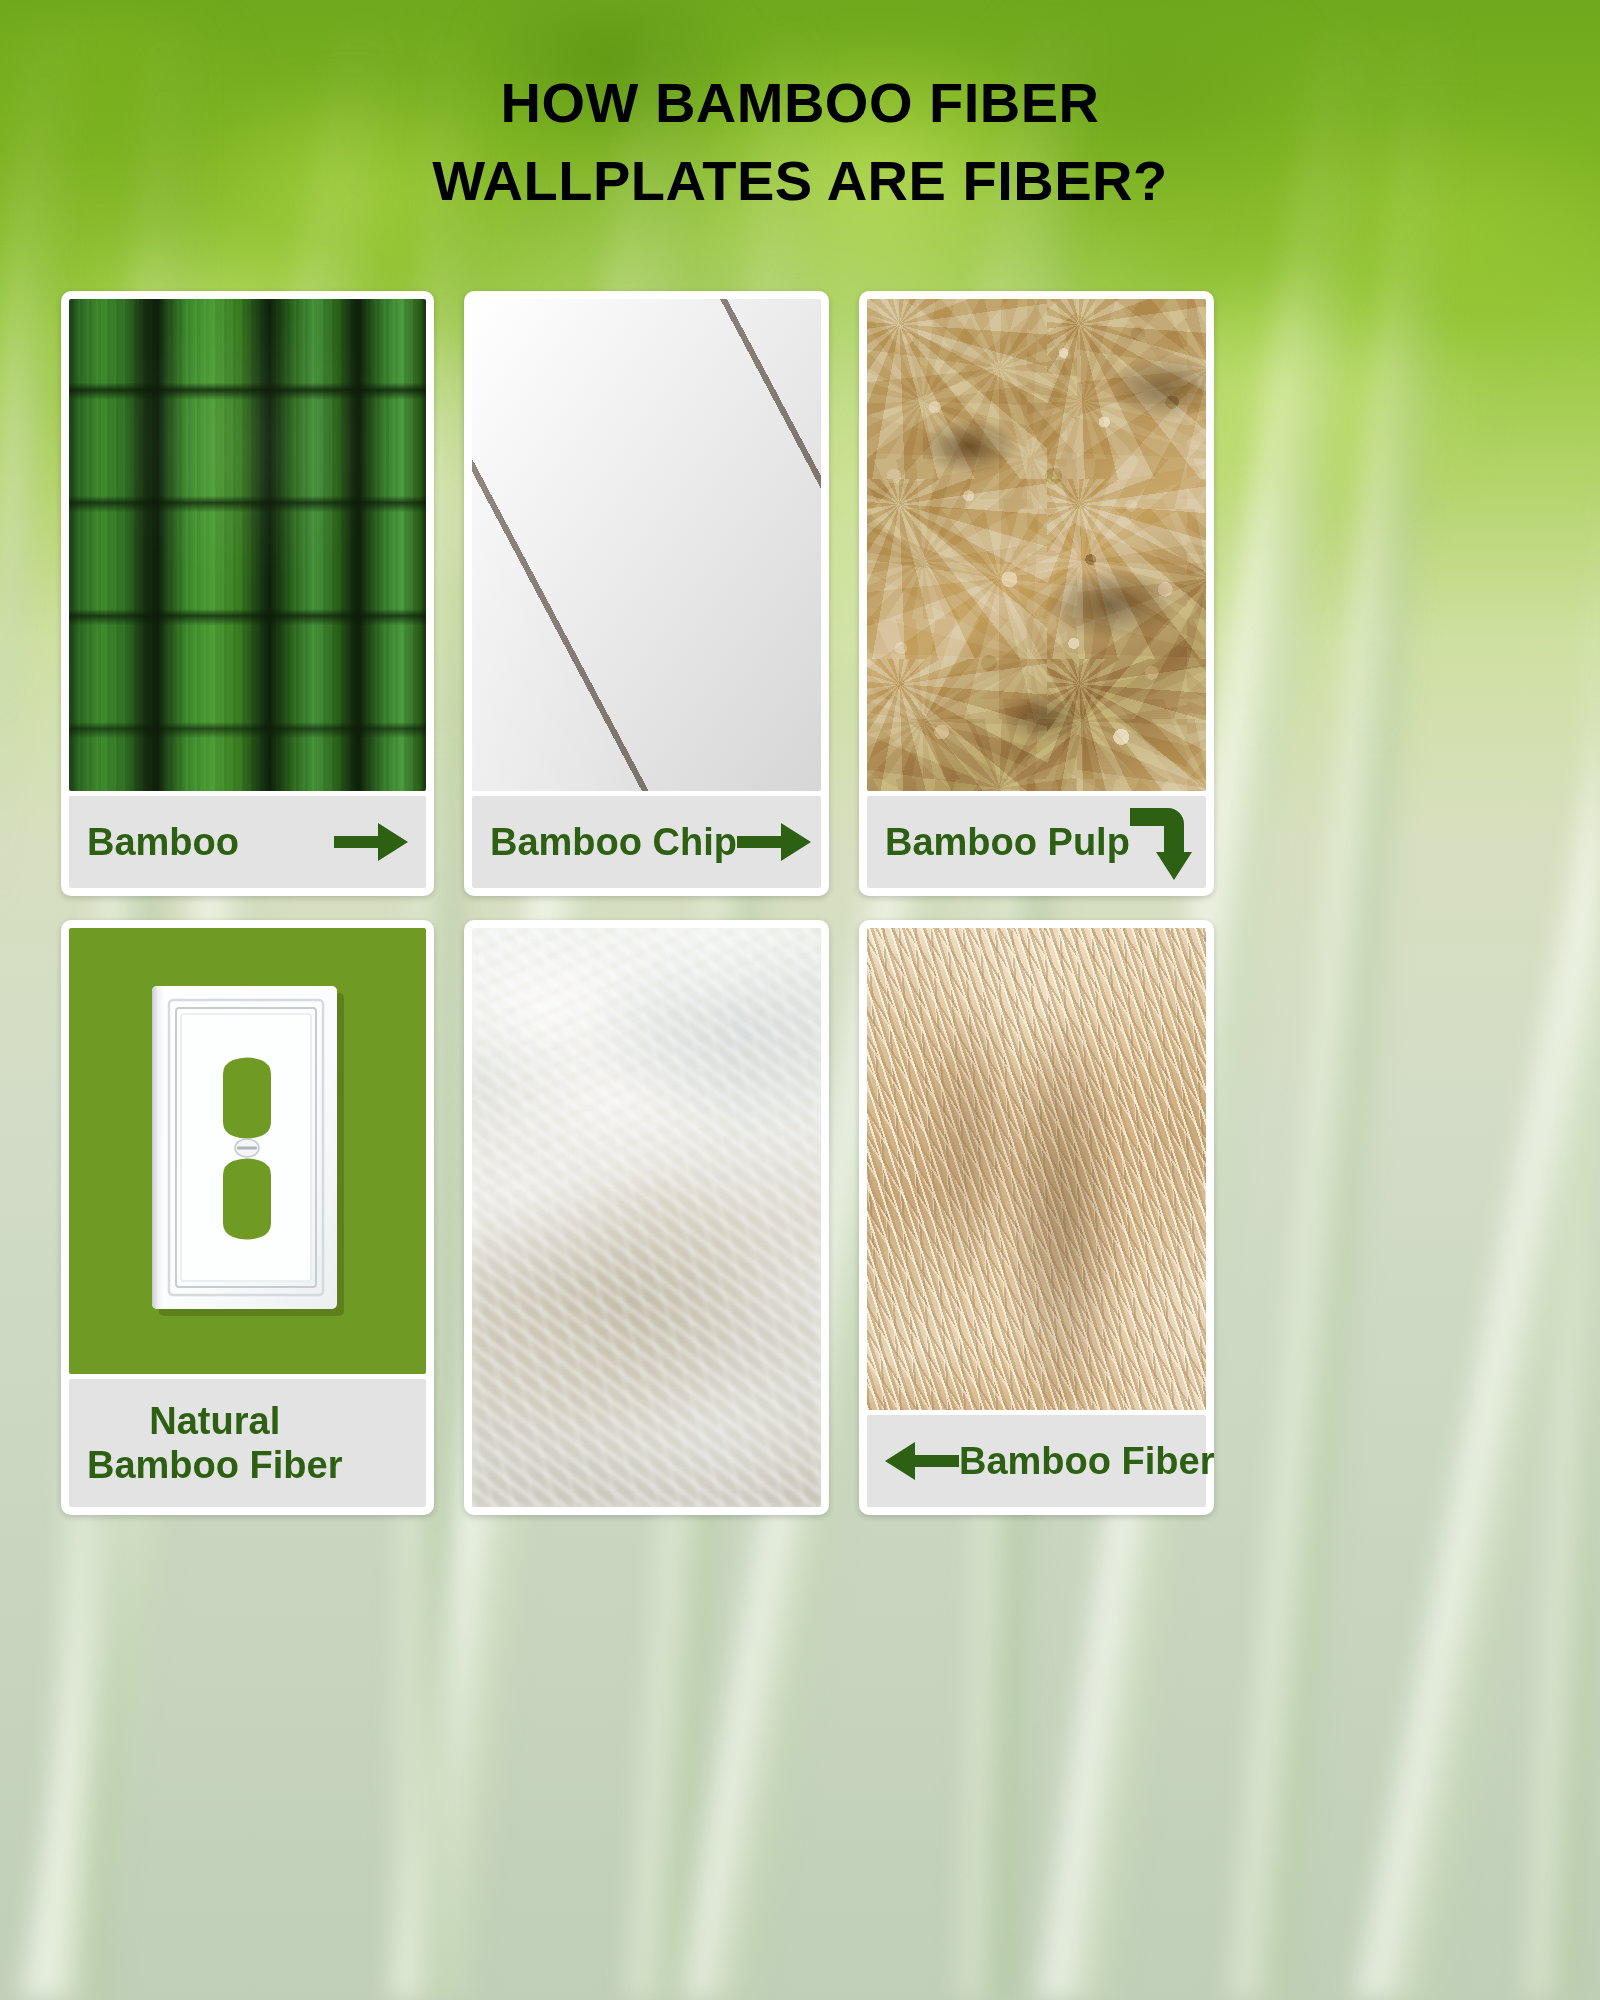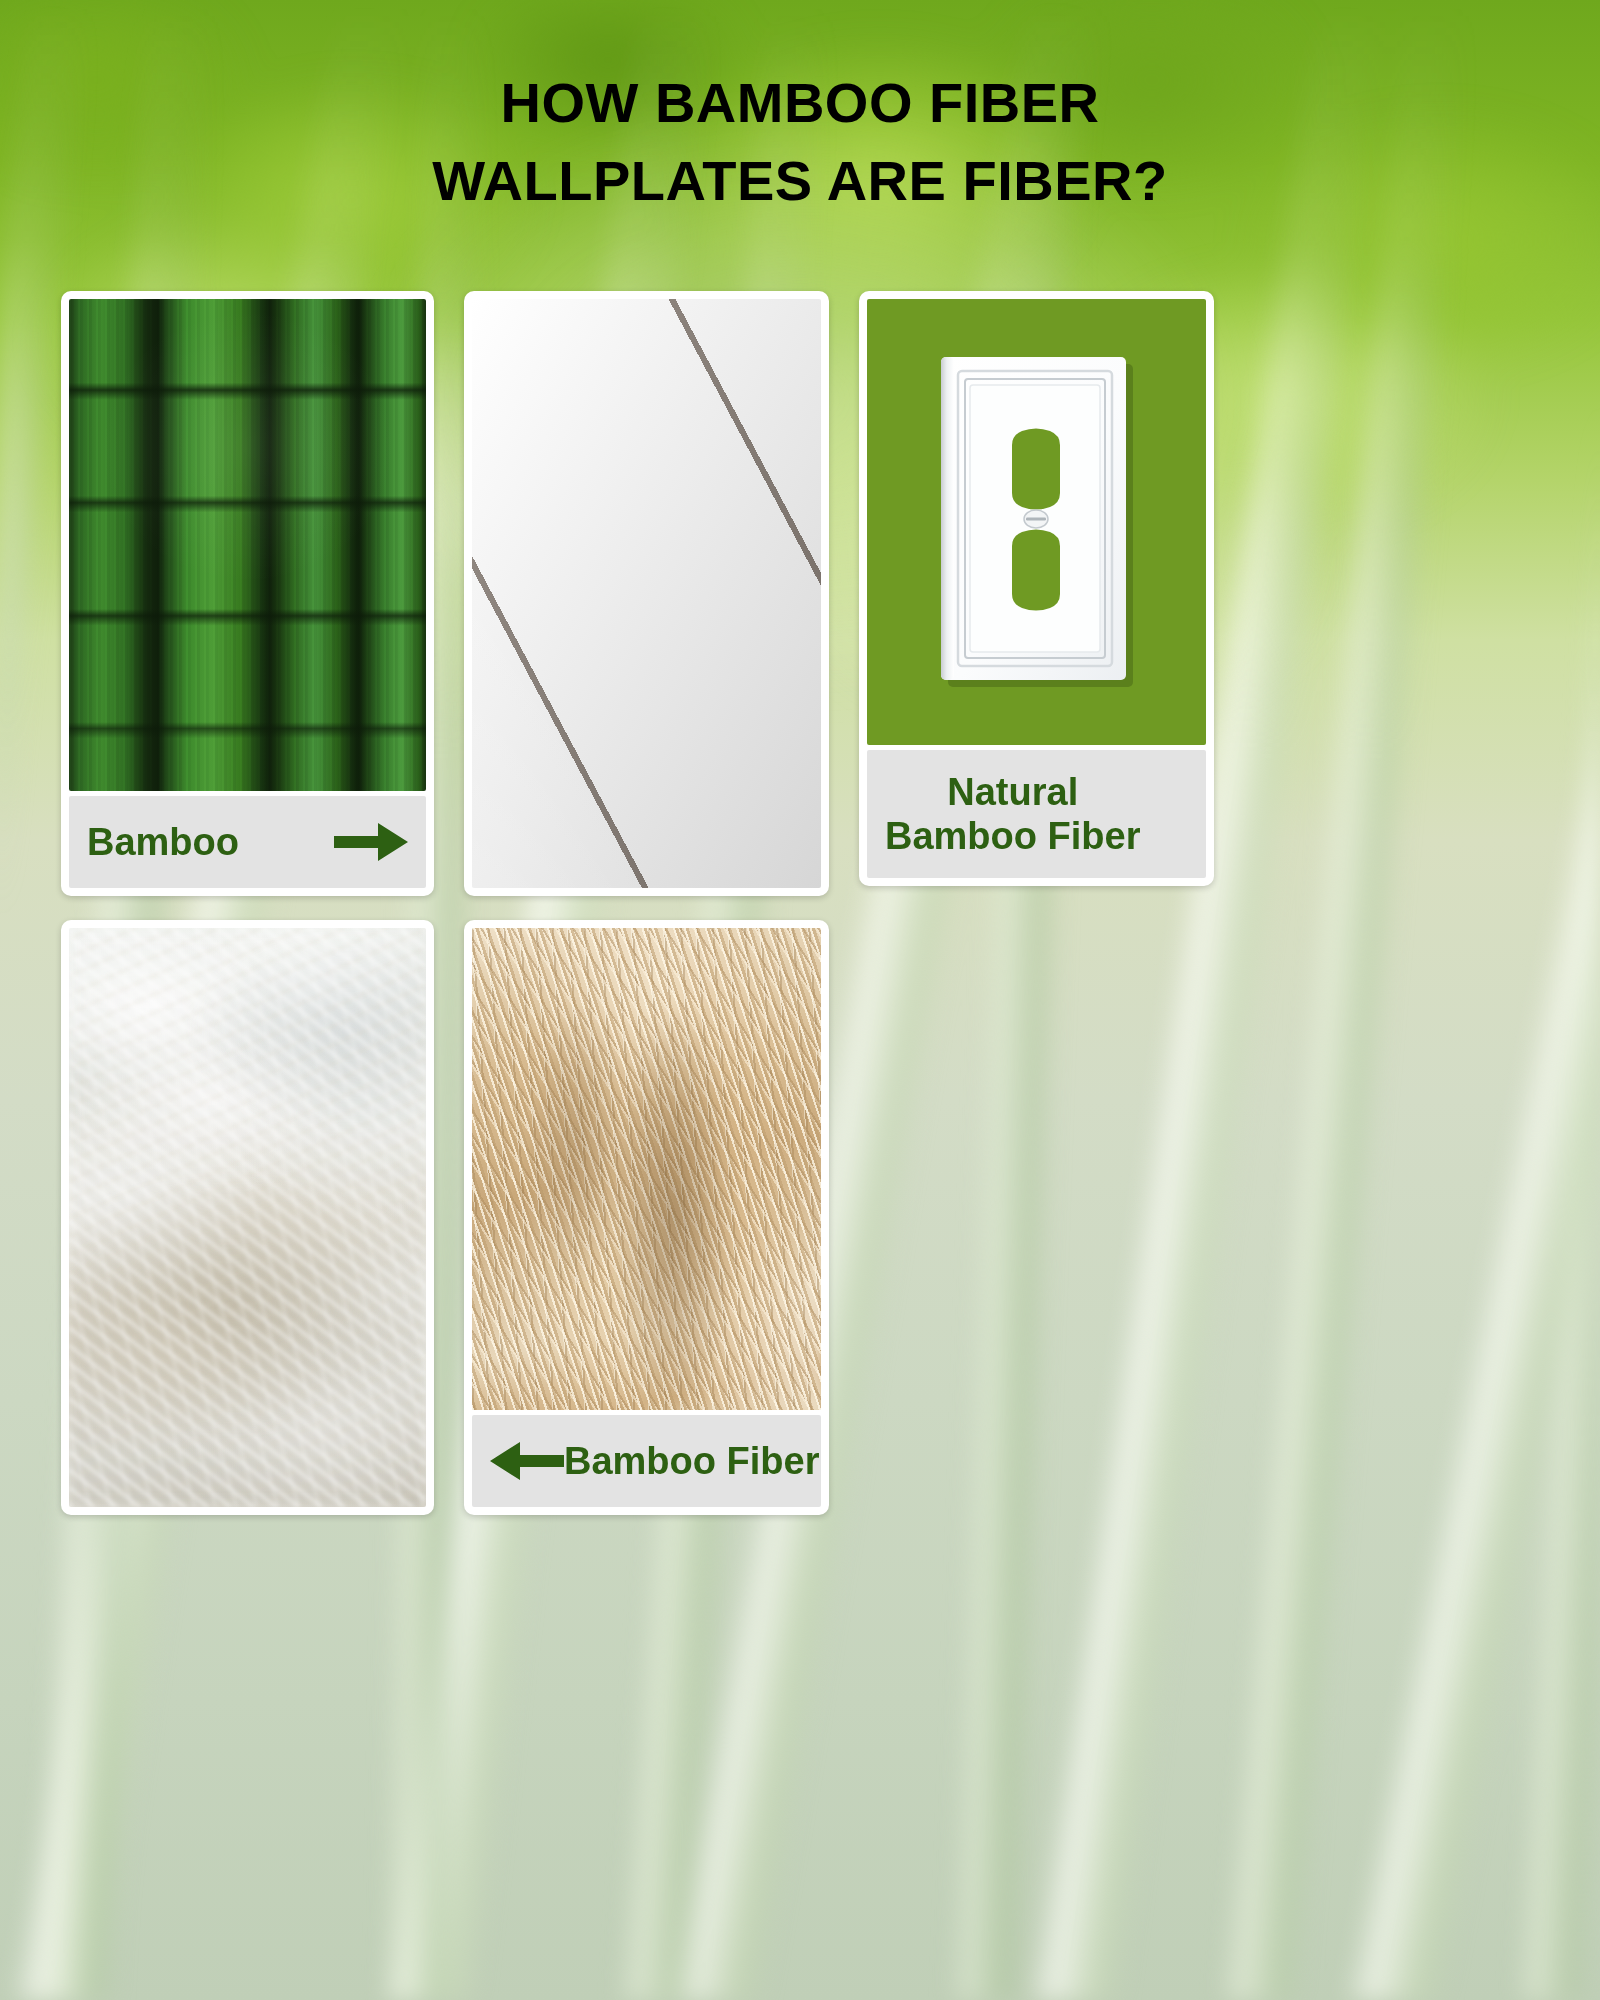--- a/index.html
+++ b/index.html
@@ -358,22 +358,42 @@
           <path d="M0 13 H44 V0 L74 19 L44 38 V25 H0 Z" fill="#2d6012"></path>
         </svg>
       </div>
     </div>
 
     <div class="card card-row1">
       <div class="card-media ph-chip">
         <div class="media-inner darkgap"></div>
         <div class="media-inner sheen"></div>
       </div>
-    </div>
-
+      <div class="card-caption">
+        <span class="cap-text">Bamboo Chip</span>
+        <span class="cap-spacer"></span>
+        <svg class="arrow-svg" width="74" height="38" viewBox="0 0 74 38">
+          <path d="M0 13 H44 V0 L74 19 L44 38 V25 H0 Z" fill="#2d6012"></path>
+        </svg>
+      </div>
+    </div>
+
+    <div class="card card-row1">
+      <div class="card-media ph-pulp">
+        <div class="media-inner flakes"></div>
+        <div class="media-inner dark"></div>
+      </div>
+      <div class="card-caption">
+        <span class="cap-text">Bamboo Pulp</span>
+        <span class="cap-spacer"></span>
+        <svg class="arrow-svg" width="62" height="76" viewBox="0 0 62 76">
+          <path d="M0 4 H38 A16 16 0 0 1 54 20 V48 H62 L44 76 L26 48 H34 V22 H0 Z" fill="#2d6012"></path>
+        </svg>
+      </div>
+    </div>
 
     <div class="card card-row2">
       <div class="card-media ph-plate">
         <svg class="plate-svg" width="192" height="330" viewBox="0 0 192 330">
           <defs>
             <linearGradient id="plateFace" x1="0" y1="0" x2="1" y2="1">
               <stop offset="0%" stop-color="#ffffff"></stop>
               <stop offset="55%" stop-color="#fbfcfd"></stop>
               <stop offset="100%" stop-color="#eceff2"></stop>
             </linearGradient>

